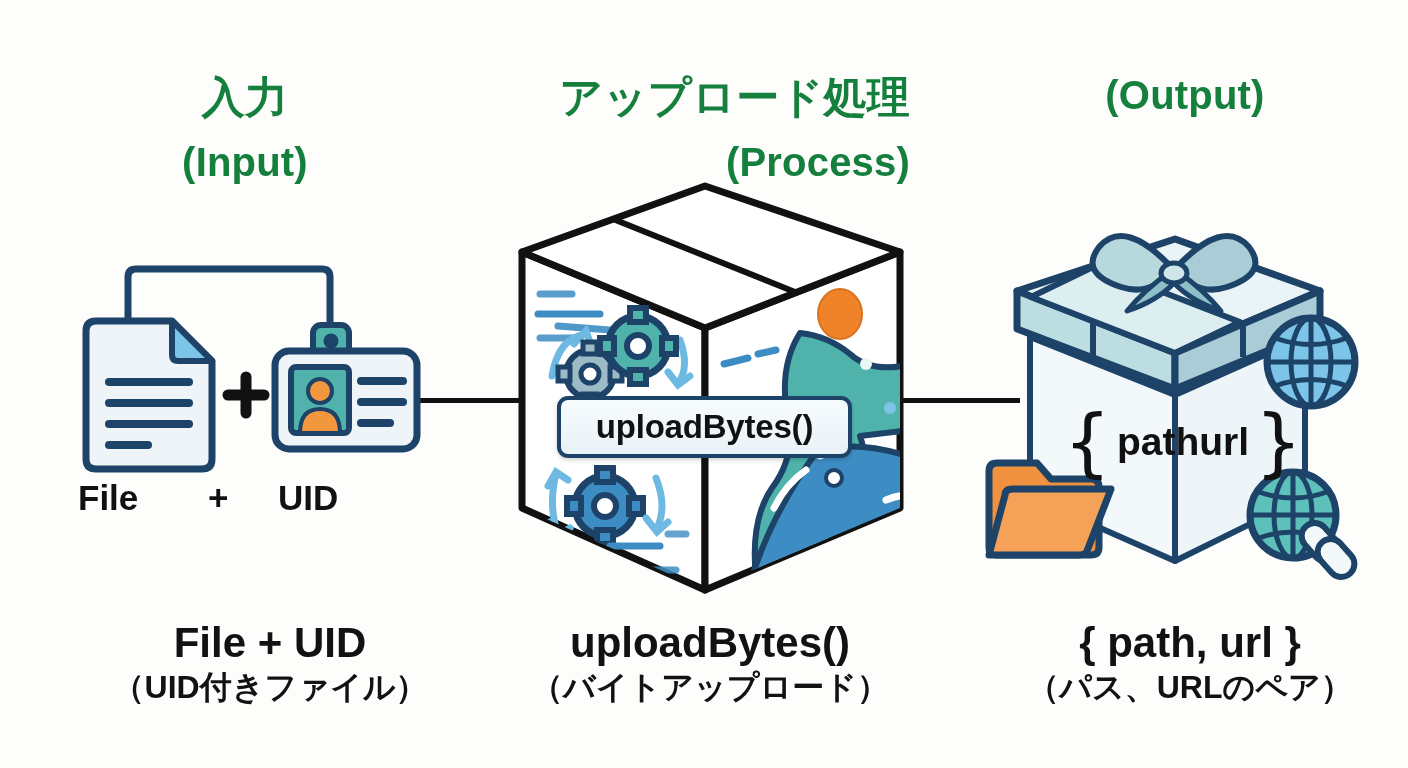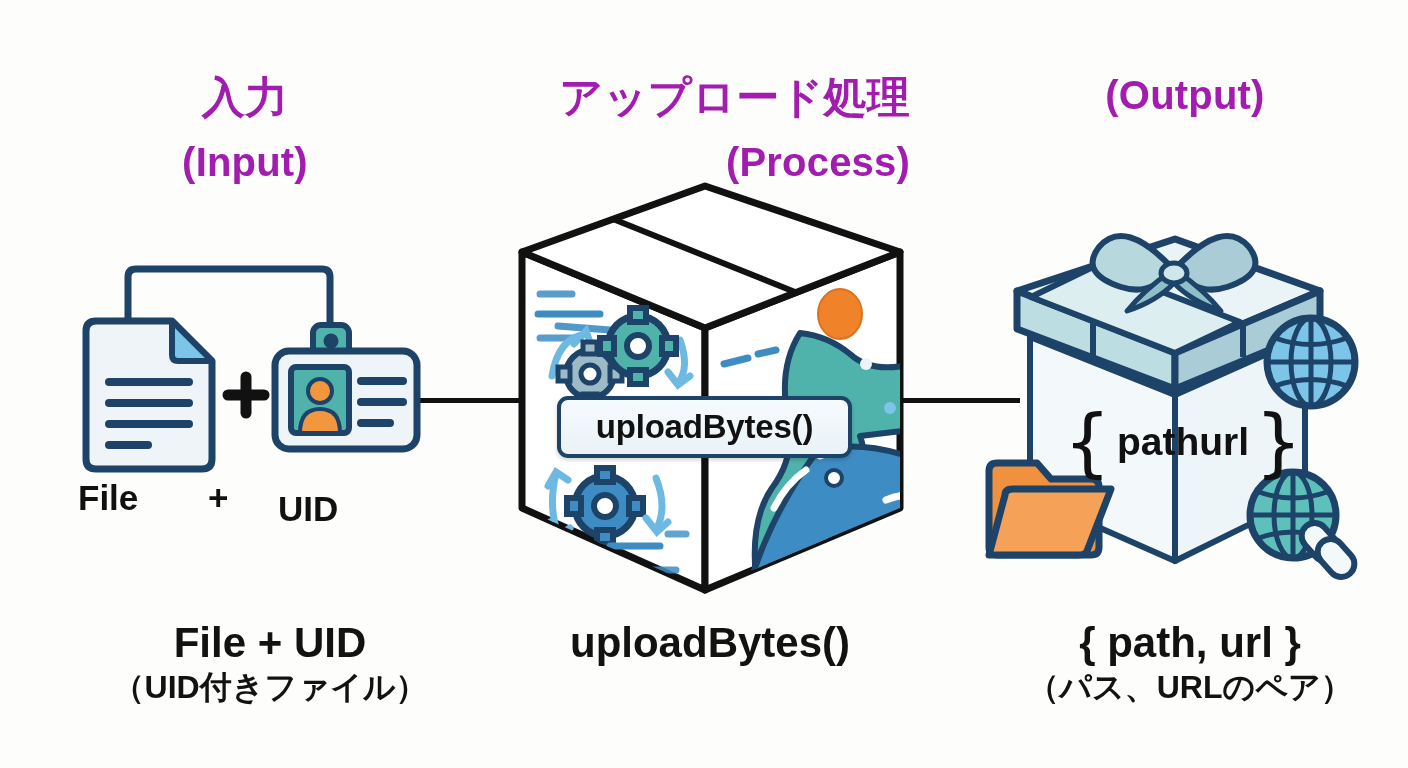--- a/index.html
+++ b/index.html
@@ -11,21 +11,21 @@
     overflow:hidden;
     position:relative;
   }
   .stage{position:absolute;inset:0;}
 
   
   .col-head{
     position:absolute;
     text-align:center;
     font-weight:700;
-    color:#a21caf;
+    color:#15803d;
     line-height:1.14;
     white-space:pre-line;
     letter-spacing:.2px;
   }
   .col-head .jp{display:block;font-size:43px;}
   .col-head .en{display:block;font-size:40px;}
 
   #head-input  {left:95px;  top:55px;  width:300px;}
   #head-process{left:520px; top:55px;  width:390px;text-align:right;}
   #head-output {left:1035px;top:55px;  width:300px;}
@@ -56,21 +56,21 @@
   #art-output {left:975px;top:225px; width:400px;height:370px;}
 
   
   .sub-label{
     position:absolute;
     font-size:35px;font-weight:700;color:#111;
     text-align:left;
   }
   #lbl-file{left:78px;  top:478px; width:130px;}
   #lbl-plus{left:208px; top:478px; width:70px;}
-  #lbl-uid {left:278px; top:478px; width:130px;margin-top:11px;}
+  #lbl-uid {left:278px; top:478px; width:130px;}
 
   
   #chip{
     position:absolute;left:557px;top:396px;width:295px;height:62px;
     border:4px solid #1d4368;border-radius:11px;
     background:linear-gradient(180deg,#f6fbfd 0%,#e9f2f7 100%);
     display:flex;align-items:center;justify-content:center;
     box-shadow:0 2px 4px rgba(0,0,0,.18);
     box-sizing:border-box;
   }
@@ -323,19 +323,20 @@
     </span>
     <span class="brace">}</span>
   </div>
 
   <div class="col-cap" id="cap-input">
     <span class="l1">File + UID</span>
     <span class="l2">（UID付きファイル）</span>
   </div>
   <div class="col-cap" id="cap-process">
     <span class="l1">uploadBytes()</span>
+    <span class="l2">（バイトアップロード）</span>
   </div>
   <div class="col-cap" id="cap-output">
     <span class="l1">{ path, url }</span>
     <span class="l2">（パス、URLのペア）</span>
   </div>
 
 </div>
 
 </body></html>

